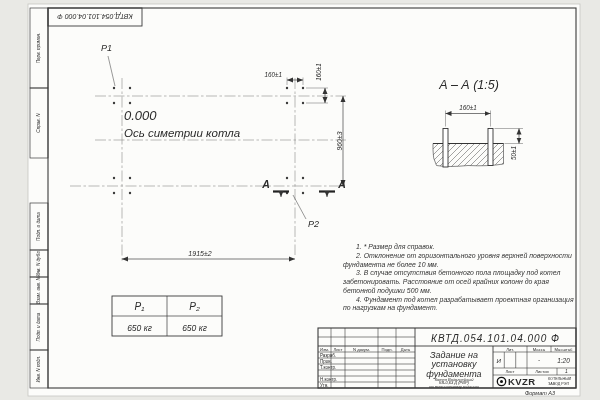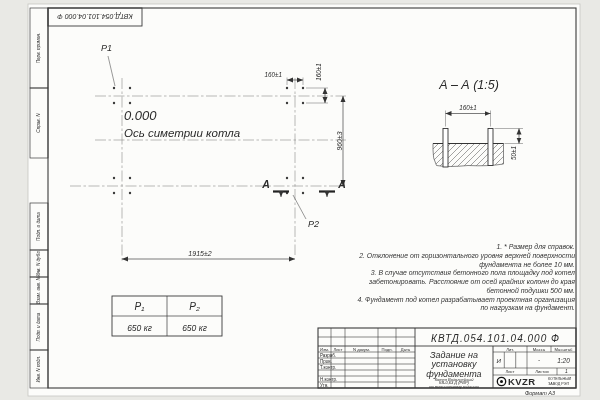--- a/index.html
+++ b/index.html
@@ -1,21 +1,21 @@
 <!DOCTYPE html>
 <html><head>
 <meta charset="utf-8">
 <style>
   html,body{margin:0;padding:0;}
   body{
     width:600px;height:400px;position:relative;overflow:hidden;
     background:#e9e9e5;
     font-family:"Liberation Sans",sans-serif;
   }
-  .stage{position:absolute;left:0;top:0;width:600px;height:400px;text-align:right;}
+  .stage{position:absolute;left:0;top:0;width:600px;height:400px;}
   svg{position:absolute;left:0;top:0;display:block;}
   svg text{fill:#2b2b2b;}
   .it{font-style:italic;}
   .notes{
     position:absolute;left:343px;top:243px;width:232px;
     color:#333;font-style:italic;font-size:6.9px;line-height:1.27;
     z-index:5;
   }
   .notes p{margin:0;text-indent:13px;}
 </style>

